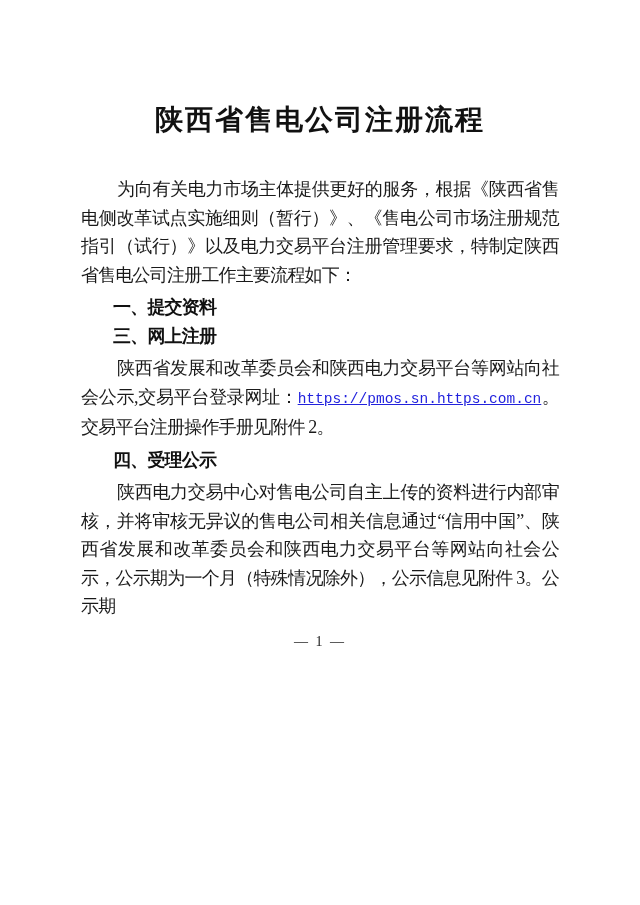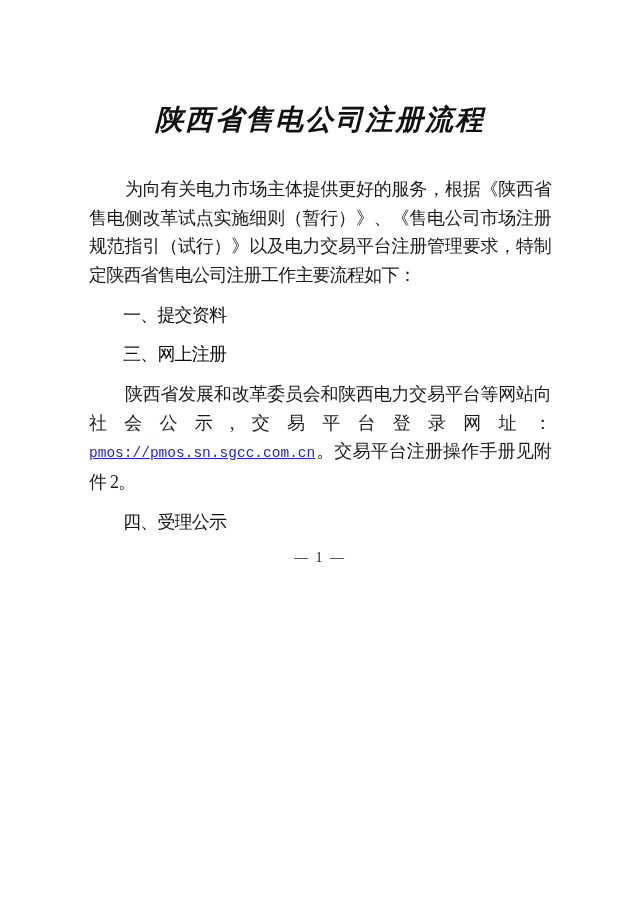--- a/index.html
+++ b/index.html
@@ -22,36 +22,35 @@
   }
   .doc-title {
     margin: 0 0 35px 0;
     font-family: "Liberation Serif", "DejaVu Serif", serif;
     font-weight: bold;
     font-size: 28px;
     line-height: 40px;
     text-align: center;
     letter-spacing: 2px;
     color: #111111;
-    font-style: italic;
   }
   .para {
-    margin: 12px;
+    margin: 4px;
     font-family: "Liberation Serif", "DejaVu Serif", serif;
     font-size: 18px;
     line-height: 28.5px;
     letter-spacing: -0.8px;
     text-indent: 2em;
     text-align: justify;
     color: #1a1a1a;
   }
   .sec-heading {
-    margin: 10px;
+    margin: 0;
     font-family: "Liberation Sans", "DejaVu Sans", sans-serif;
-    font-weight: normal;
+    font-weight: bold;
     font-size: 18px;
     line-height: 28.5px;
     letter-spacing: -0.8px;
     text-indent: 2em;
     color: #111111;
   }
   .doc-link {
     color: var(--link-color, #2222dd);
     font-family: "Liberation Mono", "DejaVu Sans Mono", monospace;
     font-size: 14.5px;
@@ -75,19 +74,20 @@
   <div class="content">
 
     <h1 class="doc-title">陕西省售电公司注册流程</h1>
 
     <p class="para">为向有关电力市场主体提供更好的服务，根据《陕西省售电侧改革试点实施细则（暂行）》、《售电公司市场注册规范指引（试行）》以及电力交易平台注册管理要求，特制定陕西省售电公司注册工作主要流程如下：</p>
 
     <h2 class="sec-heading">一、提交资料</h2>
 
 
     <h2 class="sec-heading">三、网上注册</h2>
-    <p class="para"><span>陕西省发展和改革委员会和陕西电力交易平台等网站向社会公示,交易平台登录网址：</span><a class="doc-link" href="#">pmos://pmos.sn.sgcc.com.cn</a><span>。交易平台注册操作手册见附件 2。</span></p>
+    <p class="para"><span>陕西省发展和改革委员会和陕西电力交易平台等网站向社会公示,交易平台登录网址：</span><a class="doc-link" href="#">https://pmos.sn.https.com.cn</a><span>。交易平台注册操作手册见附件 2。</span></p>
 
     <h2 class="sec-heading">四、受理公示</h2>
+    <p class="para">陕西电力交易中心对售电公司自主上传的资料进行内部审核，并将审核无异议的售电公司相关信息通过“信用中国”、陕西省发展和改革委员会和陕西电力交易平台等网站向社会公示，公示期为一个月（特殊情况除外），公示信息见附件 3。公示期</p>
 
     <div class="page-number">— 1 —</div>
   </div>
 </div>
 
 </body></html>

